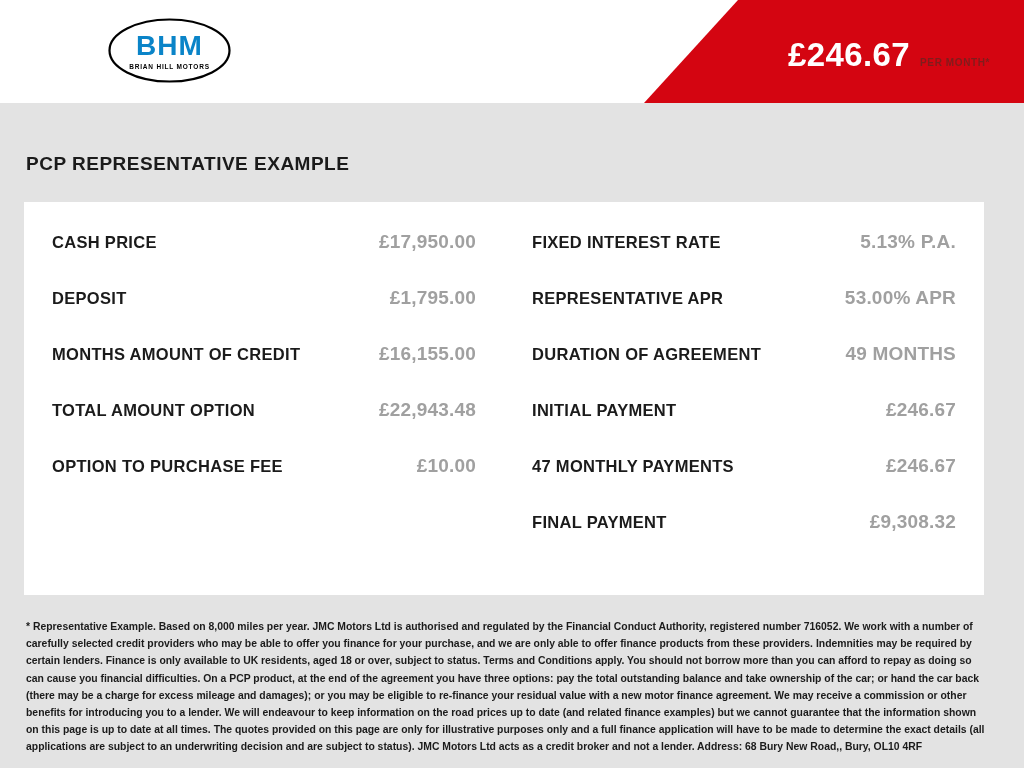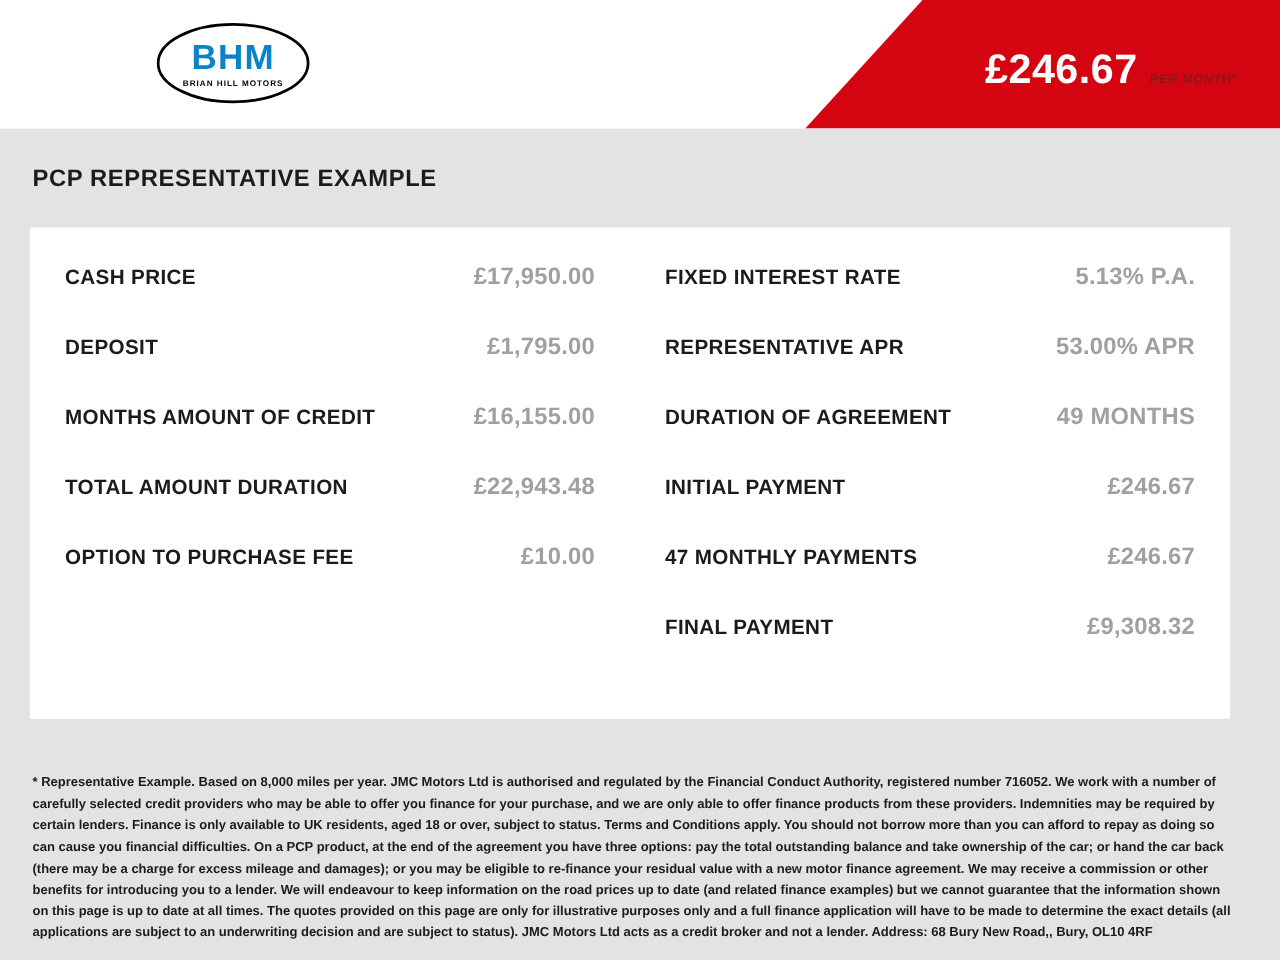--- a/index.html
+++ b/index.html
@@ -20,21 +20,21 @@
   
   .header {
     position: relative;
     width: 1024px;
     height: 103px;
     background: #ffffff;
     overflow: hidden;
   }
   .logo {
     position: absolute;
-    left: 125px;
+    left: 108px;
     top: 17px;
     width: 123px;
     height: 67px;
   }
   .logo svg { display: block; }
 
   .price-banner {
     position: absolute;
     right: 0;
     top: 0;
@@ -64,20 +64,21 @@
     letter-spacing: 0.6px;
   }
 
   
   .main {
     position: relative;
     width: 1024px;
     height: 497px;
     background: #e3e3e3;
     padding: 30px 24px 0 24px;
+    margin-top: 20px;
   }
   .section-title {
     font-size: 19px;
     font-weight: bold;
     color: #1b1b1b;
     letter-spacing: 0.5px;
     margin-left: 2px;
     margin-bottom: 27px;
   }
   .panels {
@@ -160,21 +161,21 @@
         </div>
         <div class="row">
           <span class="row-label">DEPOSIT</span>
           <span class="row-value">£1,795.00</span>
         </div>
         <div class="row">
           <span class="row-label">MONTHS AMOUNT OF CREDIT</span>
           <span class="row-value">£16,155.00</span>
         </div>
         <div class="row">
-          <span class="row-label">TOTAL AMOUNT DURATION</span>
+          <span class="row-label">TOTAL AMOUNT OPTION</span>
           <span class="row-value">£22,943.48</span>
         </div>
         <div class="row">
           <span class="row-label">OPTION TO PURCHASE FEE</span>
           <span class="row-value">£10.00</span>
         </div>
       </div>
 
       <div class="panel">
         <div class="row">

